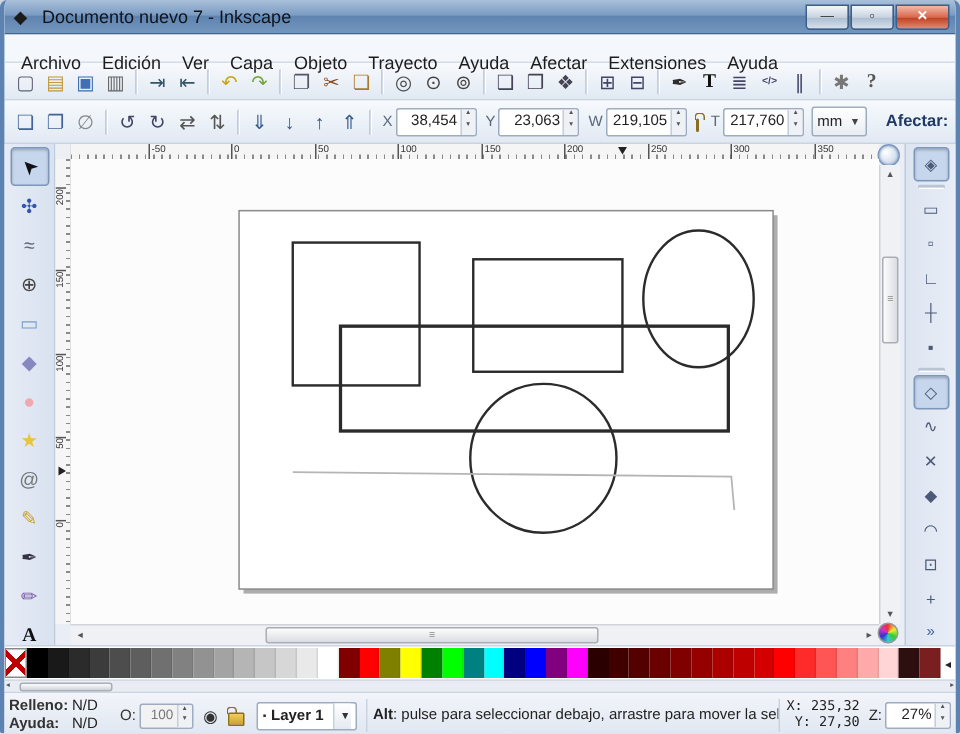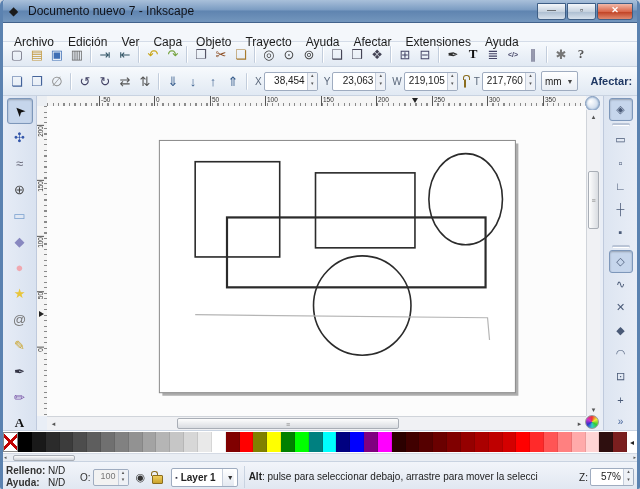--- a/index.html
+++ b/index.html
@@ -564,23 +564,27 @@
         </span>
     </span>
     <span class="eye">◉</span>
     <span class="lockico"></span>
     <span class="layerbox">
       <span class="bullet">▪</span>
       <span class="lname">Layer 1</span>
       <span class="darr">▼</span>
     </span>
     <span class="msg"><b>Alt</b><span>: pulse para seleccionar debajo, arrastre para mover la selecci</span></span>
+    <span class="xy">
+      <span>X:</span> <span>235,32</span><br>
+      <span>Y:</span> <span>27,30</span>
+    </span>
     <span class="zlab">Z:</span>
     <span class="zbox">
-      <span class="fval">57%</span>
+      <span class="fval">27%</span>
       <span class="spin">
           <i>▴</i>
           <i>▾</i>
         </span>
     </span>
   </div>
 
 </div>
 
 </body></html>

